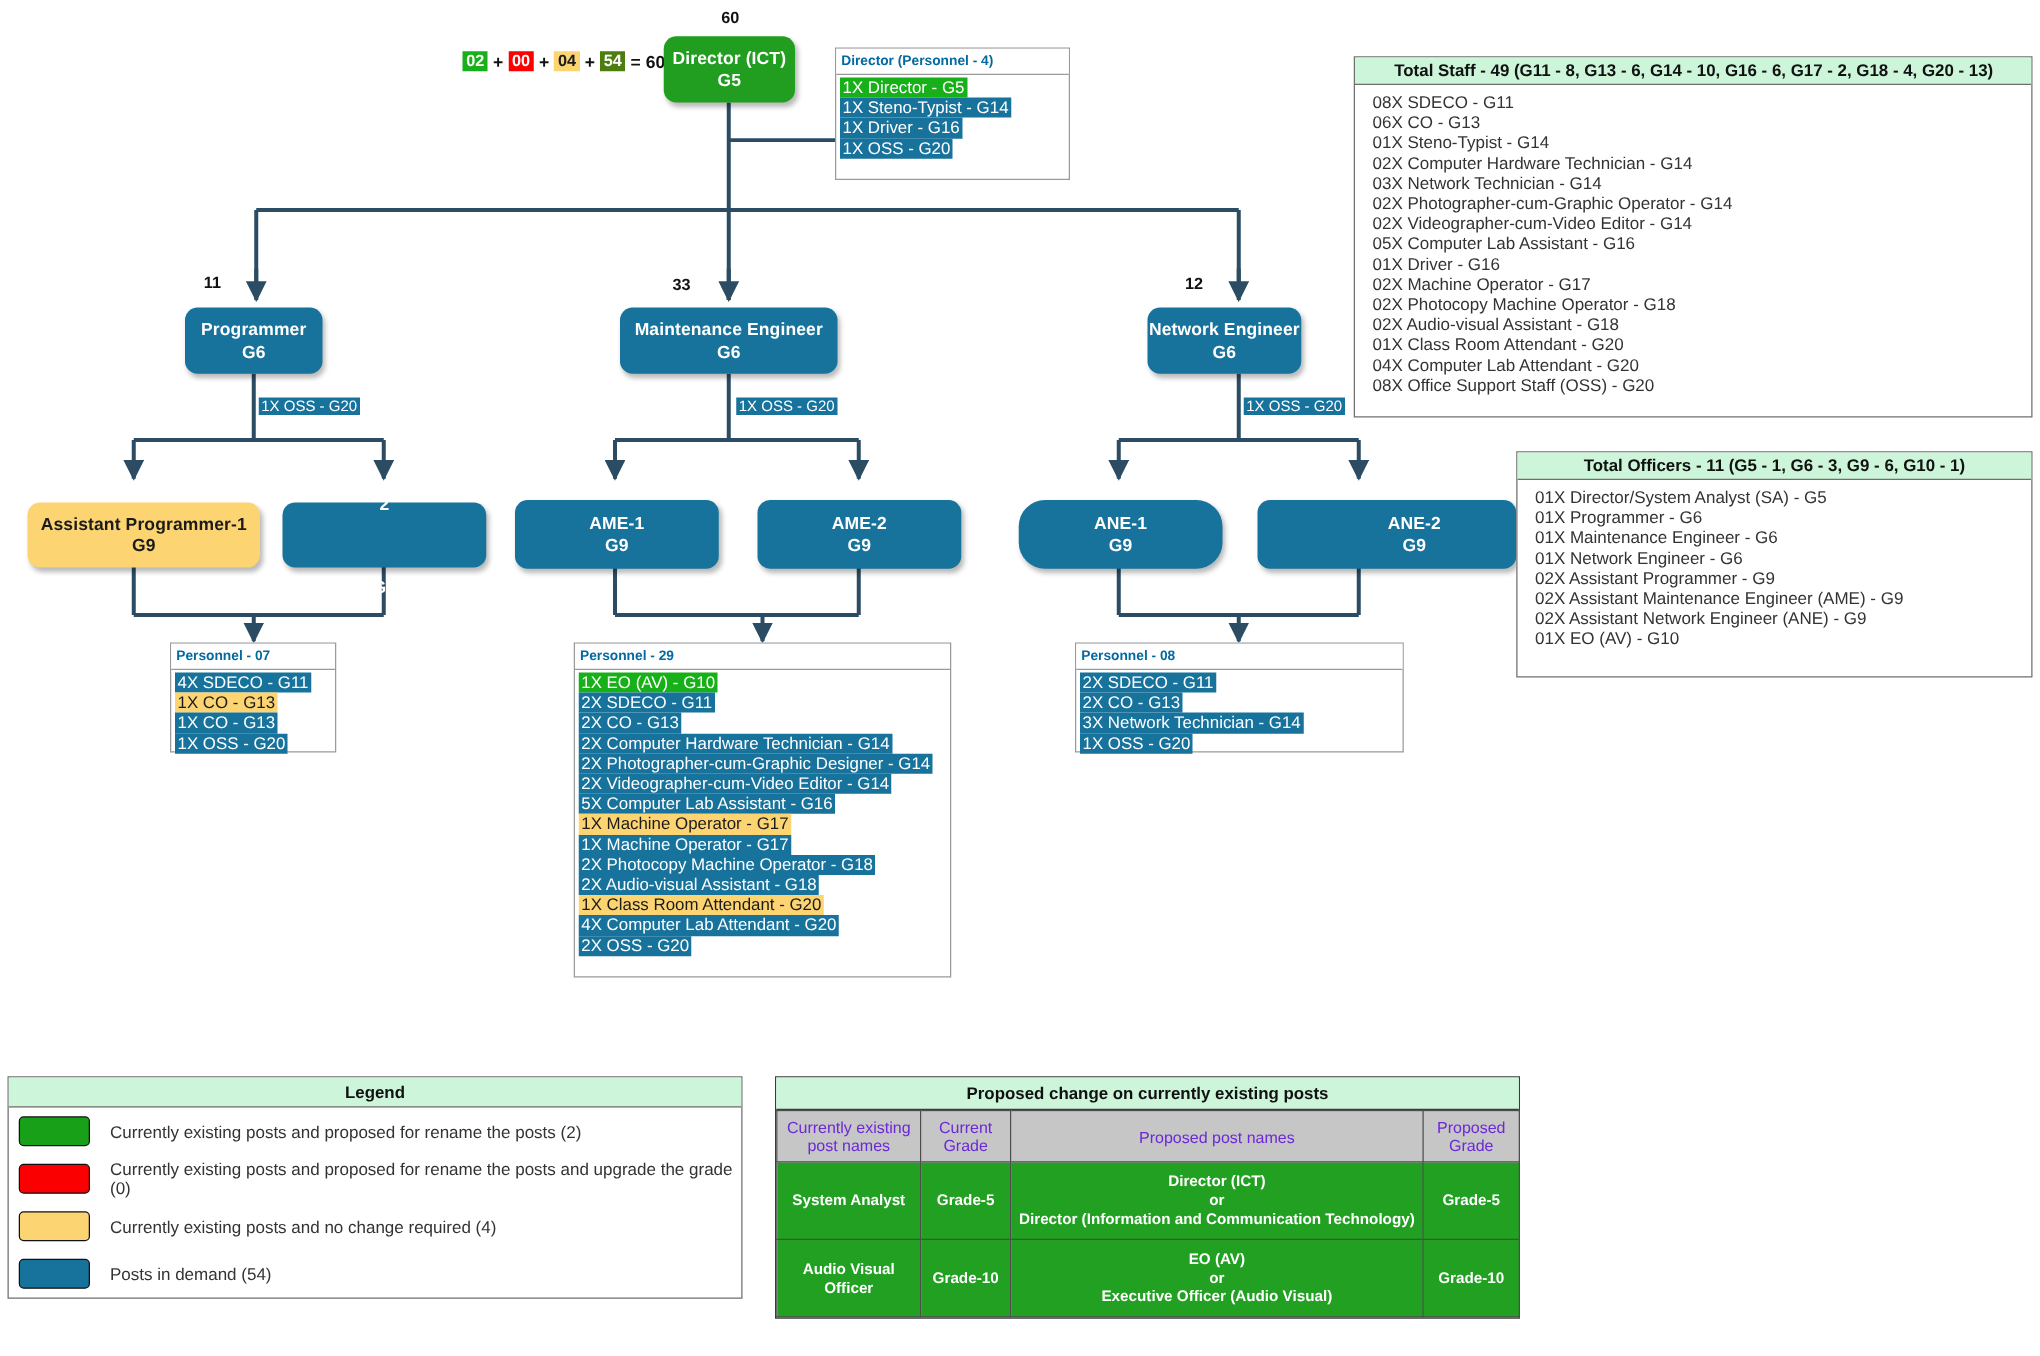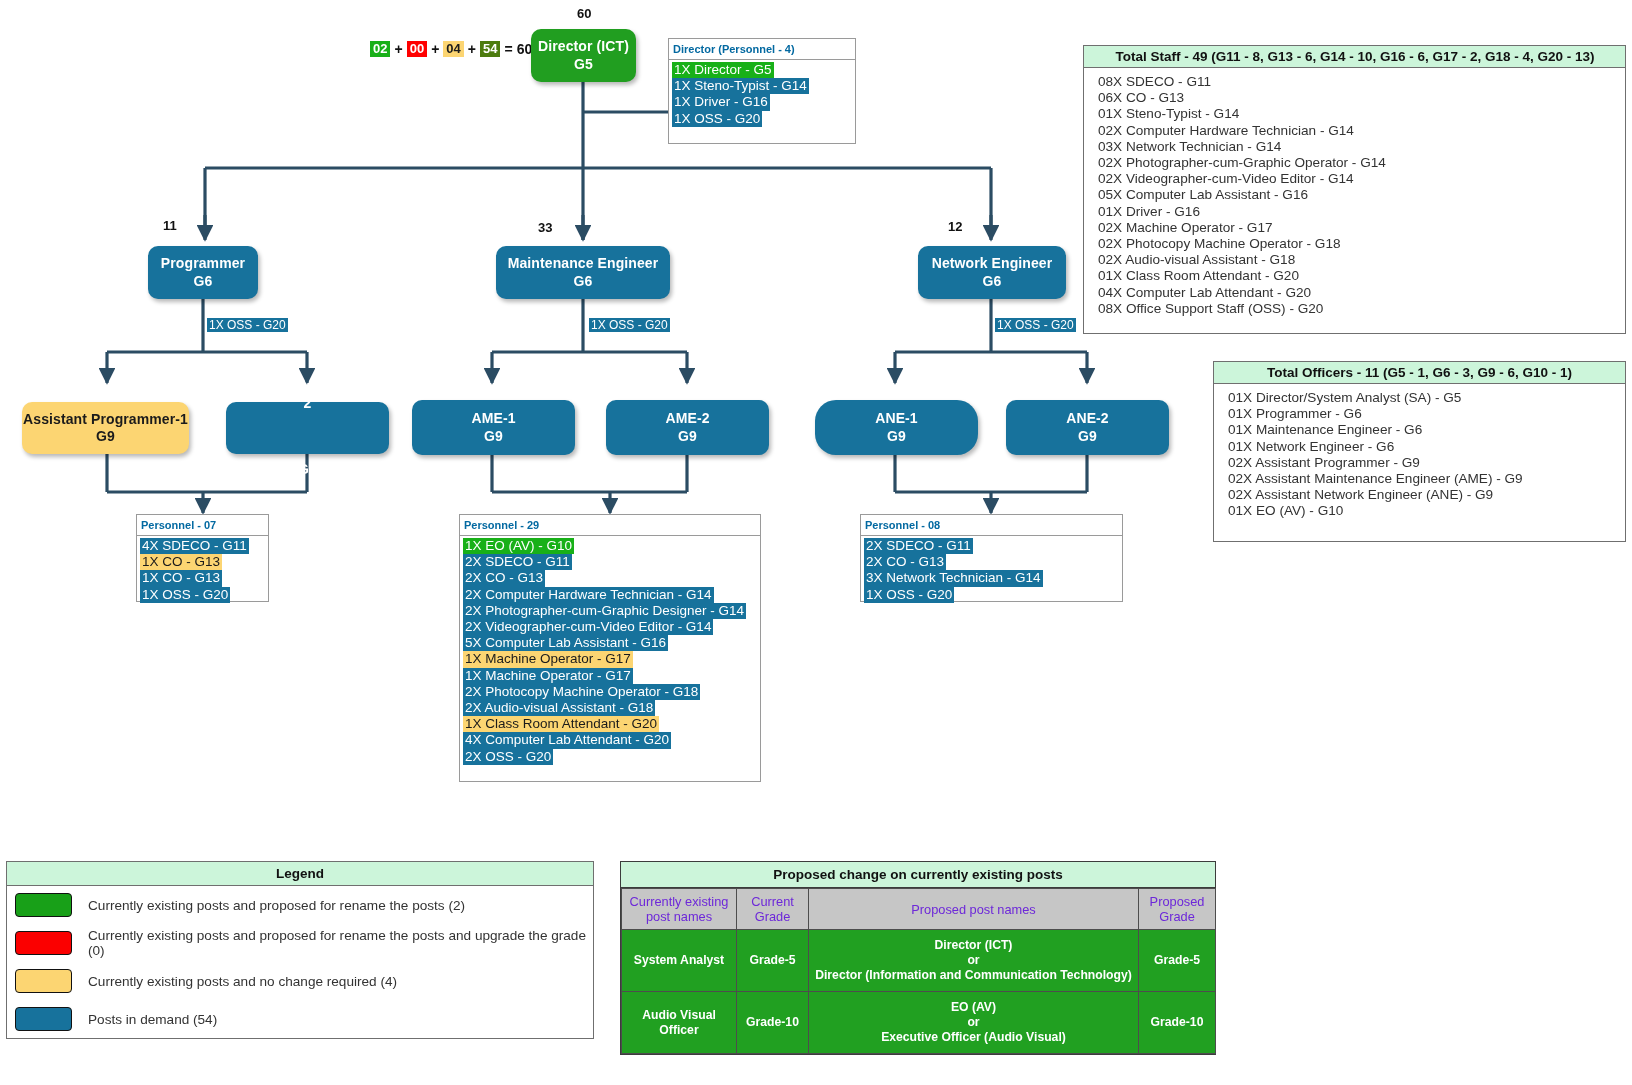--- a/index.html
+++ b/index.html
@@ -171,26 +171,26 @@
 <div class="node blue" style="left:148px;top:246px;width:110px;height:53px;">
   <span>Programmer</span>
   <span class="ln2">G6</span>
 </div>
 
 <div class="node blue" style="left:496px;top:246px;width:174px;height:53px;">
   <span>Maintenance Engineer</span>
   <span class="ln2">G6</span>
 </div>
 
-<div class="node blue" style="left:918px;top:246px;width:148px;height:53px;">
+<div class="node blue" style="left:918px;top:246px;width:123px;height:53px;">
   <span>Network Engineer</span>
   <span class="ln2">G6</span>
 </div>
 
-<div class="node amber" style="left:22px;top:402px;width:167px;height:52px;">
+<div class="node amber" style="left:22px;top:402px;width:186px;height:52px;">
   <span>Assistant Programmer-1</span>
   <span class="ln2">G9</span>
 </div>
 
 <div class="node blue" style="left:226px;top:402px;width:163px;height:52px;gap:48px;">
   <span>Assistant Programmer-2</span>
   <span class="ln2">G9</span>
 </div>
 
 <div class="node blue" style="left:412px;top:400px;width:163px;height:55px;">
@@ -201,21 +201,21 @@
 <div class="node blue" style="left:606px;top:400px;width:163px;height:55px;">
   <span>AME-2</span>
   <span class="ln2">G9</span>
 </div>
 
 <div class="node blue" style="left:815px;top:400px;width:163px;height:55px;border-radius:21px;">
   <span>ANE-1</span>
   <span class="ln2">G9</span>
 </div>
 
-<div class="node blue" style="left:1006px;top:400px;width:163px;height:55px;">
+<div class="node blue" style="left:1006px;top:400px;width:163px;height:55px;padding-left:44px;">
   <span>ANE-2</span>
   <span class="ln2">G9</span>
 </div>
 
 <div class="edgelbl" style="left:207px;top:318px;">1X OSS - G20</div>
 <div class="edgelbl" style="left:589px;top:318px;">1X OSS - G20</div>
 <div class="edgelbl" style="left:995px;top:318px;">1X OSS - G20</div>
 
 <div class="listbox" style="left:668px;top:38px;width:188px;height:106px;">
   <div class="lbhead">Director (Personnel - 4)</div>

